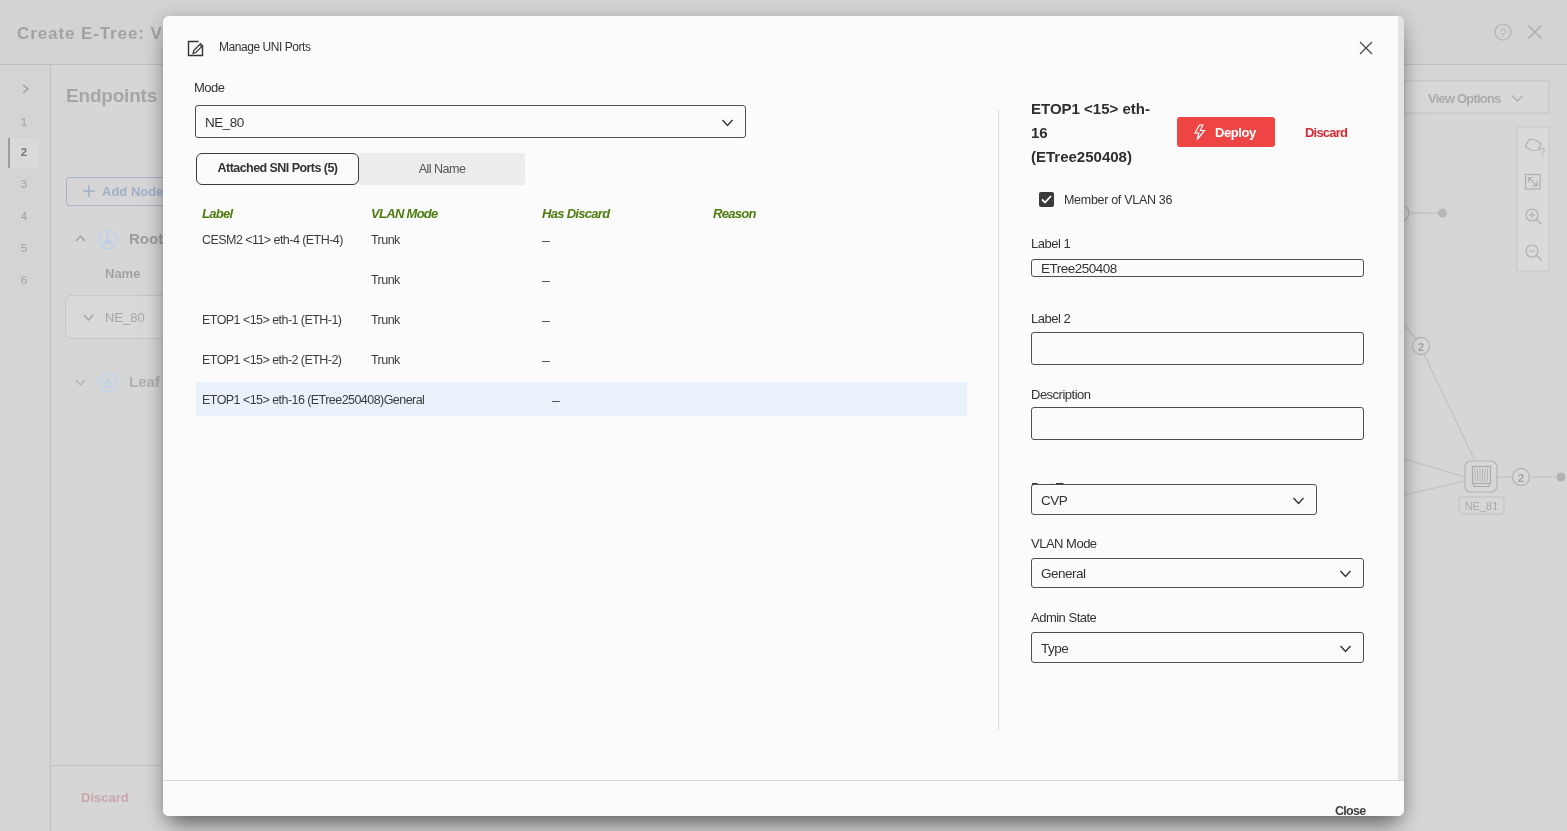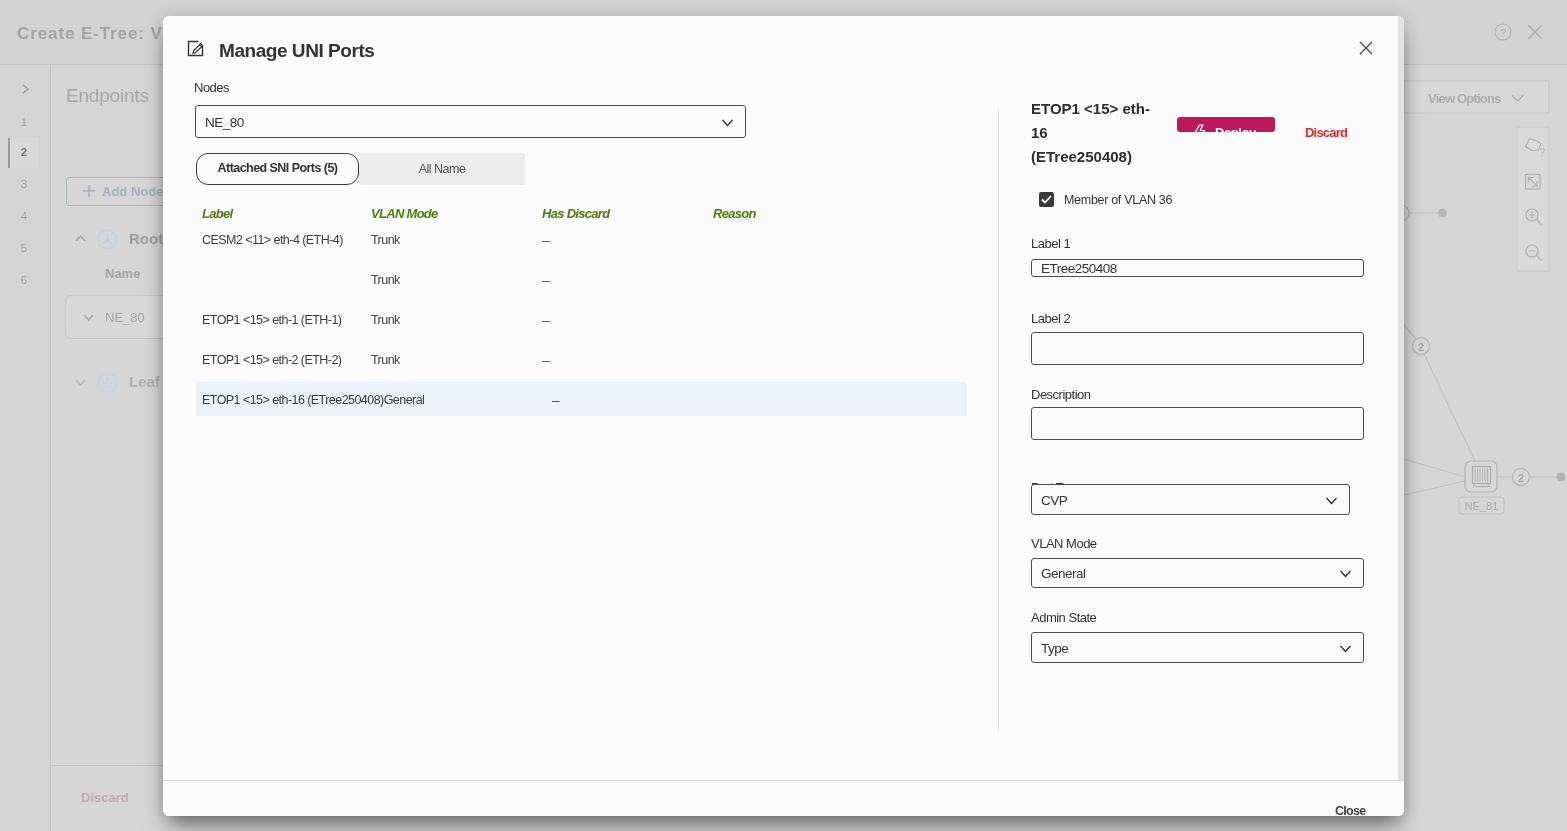--- a/index.html
+++ b/index.html
@@ -10,66 +10,66 @@
 #bg { position:absolute; inset:0; }
 #bghead { position:absolute; left:0; top:0; width:1567px; height:65px;
   background:#d3d3d3; border-bottom:1px solid #c0c0c0; }
 #bgtitle { position:absolute; left:17px; top:24px; font-size:17px; font-weight:bold;
   color:#a2a2a2; letter-spacing:0.9px; white-space:nowrap; }
 #rail { position:absolute; left:0; top:65px; width:51px; height:766px;
   background:#d4d4d4; border-right:1px solid #c3c3c3; }
 .stepnum { position:absolute; width:48px; text-align:center; font-size:11.5px; color:#a0a0a0; }
 #step2box { position:absolute; left:8px; top:138px; width:31px; height:30px;
   background:#d9d9d9; border-left:2px solid #9b9b9b; }
-#ep-title { position:absolute; left:66px; top:85px; font-size:19px; font-weight:normal; letter-spacing:-0.2px; color:#a6a6a6; }
+#ep-title { position:absolute; left:66px; top:85px; font-size:19px; font-weight:bold; letter-spacing:-0.2px; color:#a6a6a6; }
 #addnodes { position:absolute; left:66px; top:177px; width:120px; height:29px;
   border:1px solid #a7b4c7; border-radius:3px; }
 #addnodes span { position:absolute; left:35px; top:6px; font-size:13px; font-weight:bold; color:#9fb0c7; white-space:nowrap; }
 #root-label { position:absolute; left:129px; top:230px; font-size:15px; font-weight:bold; color:#9d9d9d; }
 #name-label { position:absolute; left:105px; top:266px; font-size:13px; font-weight:bold; color:#a2a2a2; }
 #ne80row { position:absolute; left:65px; top:295px; width:120px; height:44px;
   border:1px solid #c6c6c6; border-radius:6px; background:#d9d9d9; }
 #ne80row span { position:absolute; left:39px; top:14px; font-size:13px; color:#a5a5a5; }
 #leaf-label { position:absolute; left:129px; top:373px; font-size:15px; font-weight:bold; color:#b0b0b0; }
 #bgfootline { position:absolute; left:51px; top:765px; width:1350px; height:1px; background:#c2c2c2; }
 #bgdiscard { position:absolute; left:81px; top:790px; font-size:13px; font-weight:bold; color:#c9a6aa; }
 
 #modal { position:absolute; left:163px; top:16px; width:1241px; height:800px;
   background:#fbfbfb; border-radius:6px; overflow:hidden;
   box-shadow:0 14px 22px -6px rgba(0,0,0,0.5), 0 0 16px rgba(0,0,0,0.15); }
 #scrollbar { position:absolute; left:1235px; top:0; width:6px; height:764px; background:#e3e3e3; }
 #mfooter { position:absolute; left:0; top:764px; width:1241px; height:36px;
   background:#fbfbfb; border-top:1px solid #d8d8d8; }
 #closebtn { position:absolute; left:1172px; top:24px; font-size:12.5px; letter-spacing:-0.7px; font-weight:bold; color:#3f3f3f; }
-#mtitle { position:absolute; left:56px; top:24px; font-size:19px; font-weight:bold; color:#333; letter-spacing:-0.45px; }
+#mtitle { position:absolute; left:56px; top:24px; font-size:12px; font-weight:normal; color:#333; letter-spacing:-0.45px; }
 #mdivider { position:absolute; left:835px; top:94px; width:1px; height:620px; background:#dedede; }
 .flabel { position:absolute; font-size:13px; letter-spacing:-0.5px; color:#333; }
 .fbox { position:absolute; border:1px solid #4f4f4f; border-radius:3px; background:#fbfbfb; }
 .fbox .val { position:absolute; left:9px; top:50%; transform:translateY(-50%); font-size:13.5px; letter-spacing:-0.5px; color:#333; }
 .chev { position:absolute; right:11px; top:50%; margin-top:-3px; }
 
 #nodes-label { left:31px; top:64px; }
 #nodes-select { left:32px; top:89px; width:551px; height:33px; }
 #tab1 { position:absolute; left:33px; top:137px; width:163px; height:32px;
-  background:#fbfbfb; border:1.5px solid #3c3c3c; border-radius:12px;
+  background:#fbfbfb; border:1.5px solid #3c3c3c; border-radius:6px;
   text-align:center; line-height:29px; font-size:12.5px; letter-spacing:-0.55px; font-weight:bold; color:#333; z-index:2; }
 #tab2 { position:absolute; left:196px; top:137px; width:166px; height:32px;
   background:#ececec; border-radius:2px; text-align:center; line-height:32px;
   font-size:12.5px; letter-spacing:-0.5px; color:#555; }
 .th { position:absolute; top:190px; font-size:13px; letter-spacing:-0.7px; font-weight:bold; color:#4d7c0f;font-style:italic; }
 .trow { position:absolute; height:40px; line-height:40px; font-size:12.5px; letter-spacing:-0.55px; color:#3c3c3c; white-space:nowrap; }
 .c1 { position:absolute; left:39px; }
 .c2 { position:absolute; left:208px; }
 .c3 { position:absolute; left:379px; color:#555; font-size:14px; }
 #selrow { position:absolute; left:33px; top:366px; width:771px; height:34px; background:#e9f1fa; }
 
 #rtitle { position:absolute; left:868px; top:81px; width:215px; font-size:15px;
   font-weight:bold; color:#2e2e2e; line-height:24px; letter-spacing:0; }
-#deploy { position:absolute; left:1014px; top:101px; width:98px; height:15px;
-  background:#be185d; border-radius:3px; color:#fff; }
+#deploy { position:absolute; left:1014px; top:101px; width:98px; height:30px;
+  background:#ef4444; border-radius:3px; color:#fff; }
 #deploy span { position:absolute; left:38px; top:8px; font-size:13px; letter-spacing:-0.4px; font-weight:bold; }
 #discard { position:absolute; left:1142px; top:109px; font-size:13px; letter-spacing:-0.8px; font-weight:bold; color:#d52b36; }
 #cbx { position:absolute; left:876px; top:176px; width:15px; height:15px; background:#3a3a3a; border-radius:2px; }
 #cbx-label { position:absolute; left:901px; top:177px; font-size:12.5px; letter-spacing:-0.3px; color:#333; }
 </style>
 </head>
 <body>
 <div id="bg">
   <div id="bghead"></div>
   <div id="bgtitle">Create E-Tree: VLAN</div>
@@ -161,21 +161,21 @@
 </div>
 <div id="modal">
   <svg class="abs" style="left:24px;top:23px" width="18" height="18" viewBox="0 0 18 18">
     <path d="M11.5 2.5 H1.5 V16.5 H15.5 V7" fill="none" stroke="#333" stroke-width="1.4"></path>
     <path d="M6.8 11.5 L13.6 4.7 L15.6 6.7 L8.8 13.5 L6 14.3 Z M12.6 5.7 L14.6 7.7" fill="none" stroke="#333" stroke-width="1.2"></path>
   </svg>
   <div id="mtitle">Manage UNI Ports</div>
   <svg class="abs" style="left:1196px;top:25px" width="14" height="14" viewBox="0 0 14 14">
     <path d="M1 1 L13 13 M13 1 L1 13" stroke="#4a4a4a" stroke-width="1.3"></path>
   </svg>
-  <div class="flabel" id="nodes-label">Nodes</div>
+  <div class="flabel" id="nodes-label">Mode</div>
   <div class="fbox" id="nodes-select">
       <span class="val">NE_80</span>
     <svg class="chev" width="13" height="8" viewBox="0 0 13 8">
         <polyline points="1.5,1 6.5,6.5 11.5,1" fill="none" stroke="#333" stroke-width="1.4"></polyline>
       </svg>
   </div>
   <div id="tab1">Attached SNI Ports (5)</div>
   <div id="tab2">All Name</div>
   <div class="th" style="left:39px">Label</div>
   <div class="th" style="left:208px">VLAN Mode</div>
@@ -223,21 +223,21 @@
   <div id="cbx-label">Member of VLAN 36</div>
   <div class="flabel" style="left:868px;top:220px">Label 1</div>
   <div class="fbox" style="left:868px;top:243px;width:333px;height:18px">
       <span class="val">ETree250408</span>
     </div>
   <div class="flabel" style="left:868px;top:295px">Label 2</div>
   <div class="fbox" style="left:868px;top:316px;width:333px;height:33px"></div>
   <div class="flabel" style="left:868px;top:371px">Description</div>
   <div class="fbox" style="left:868px;top:391px;width:333px;height:33px"></div>
   <div class="flabel" style="left:868px;top:464px">Port Type</div>
-  <div class="fbox" style="left:868px;top:468px;width:319px;height:31px">
+  <div class="fbox" style="left:868px;top:468px;width:286px;height:31px">
       <span class="val">CVP</span>
     <svg class="chev" width="13" height="8" viewBox="0 0 13 8">
         <polyline points="1.5,1 6.5,6.5 11.5,1" fill="none" stroke="#333" stroke-width="1.4"></polyline>
       </svg>
   </div>
   <div class="flabel" style="left:868px;top:520px">VLAN Mode</div>
   <div class="fbox" style="left:868px;top:542px;width:333px;height:30px">
       <span class="val">General</span>
     <svg class="chev" width="13" height="8" viewBox="0 0 13 8">
         <polyline points="1.5,1 6.5,6.5 11.5,1" fill="none" stroke="#333" stroke-width="1.4"></polyline>

